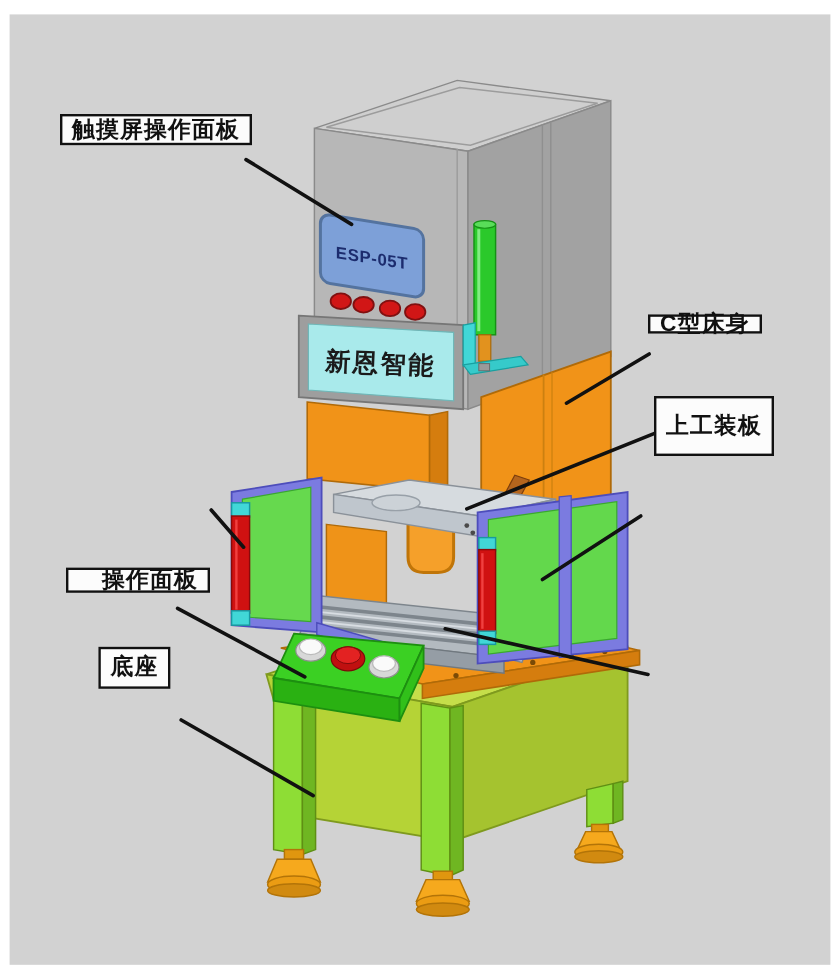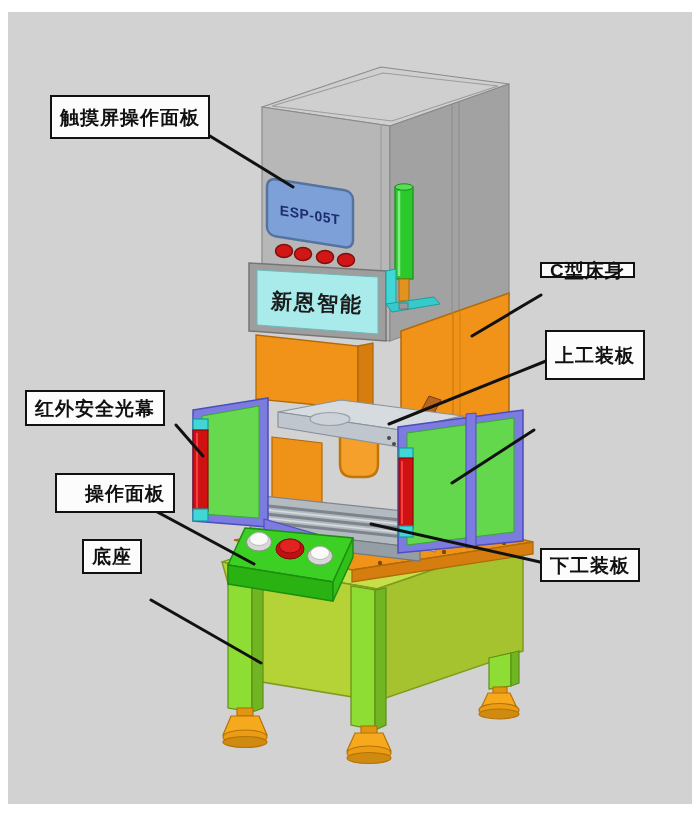--- a/index.html
+++ b/index.html
@@ -204,21 +204,19 @@
     <line x1="541" y1="295" x2="472" y2="336"></line>
     <line x1="546" y1="361" x2="389" y2="424"></line>
     <line x1="176" y1="425" x2="203" y2="456"></line>
     <line x1="534" y1="430" x2="452" y2="483"></line>
     <line x1="148" y1="507" x2="254" y2="564"></line>
     <line x1="540" y1="562" x2="371" y2="524"></line>
     <line x1="151" y1="600" x2="261" y2="663"></line>
   </g>
 </svg>
 
-<div class="lbl" style="left:50px;top:95px;height:44px;">触摸屏操作面板</div>
+<div class="lbl" style="left:50px;top:95px;height:26px;">触摸屏操作面板</div>
 <div class="lbl" style="left:540px;top:262px;height:16px;">C型床身</div>
 <div class="lbl" style="left:545px;top:330px;height:50px;">上工装板</div>
-<div class="lbl" style="left:25px;top:390px;height:36px;">红外安全光幕</div>
-<div class="lbl" style="left:55px;top:473px;height:40px;padding-left:28px;">操作面板</div>
-<div class="lbl" style="left:540px;top:548px;height:34px;">下工装板</div>
+<div class="lbl" style="left:55px;top:473px;height:21px;padding-left:28px;">操作面板</div>
 <div class="lbl" style="left:82px;top:539px;height:35px;">底座</div>
 
 </div>
 
 </body></html>

